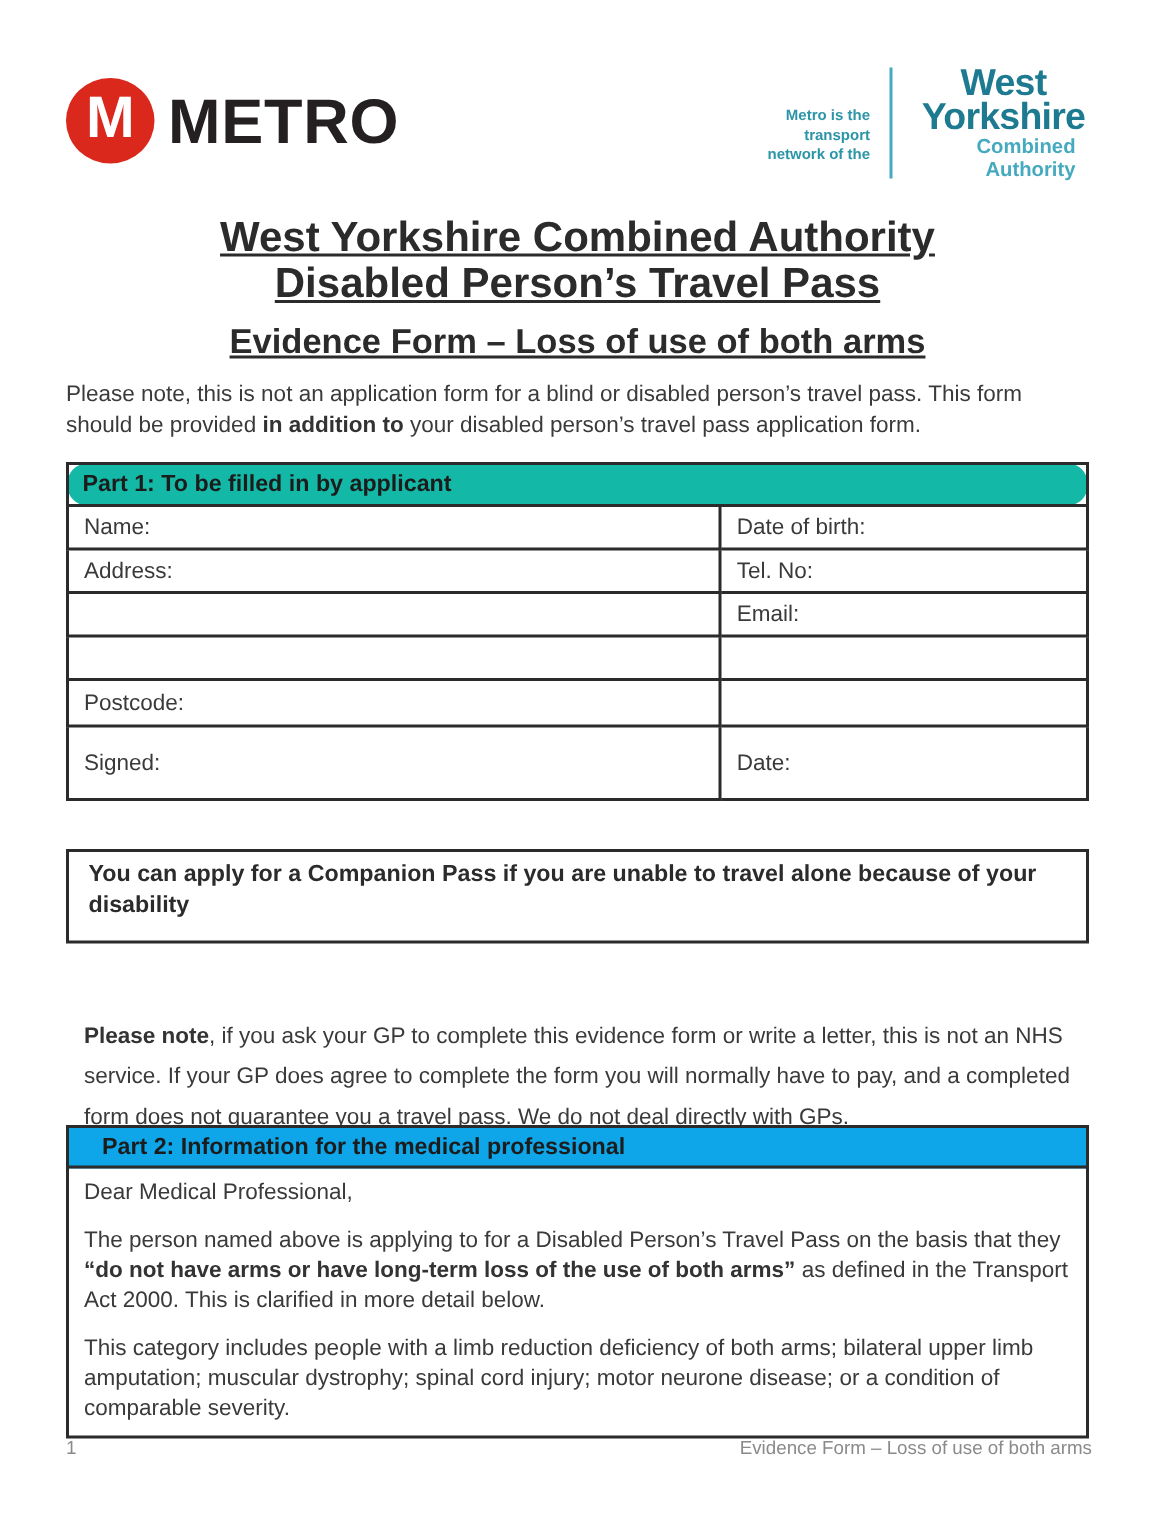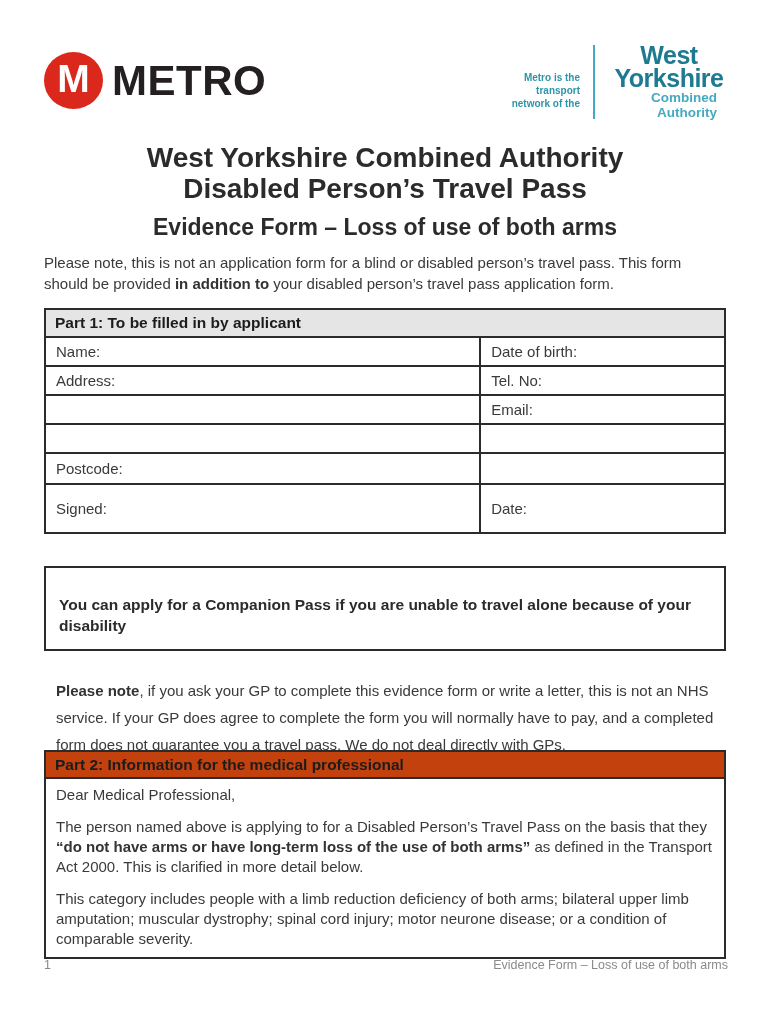--- a/index.html
+++ b/index.html
@@ -31,71 +31,71 @@
   .tagline {
     text-align: right; color: #2D95A8; font-size: 10px; line-height: 13px;
     font-weight: bold; margin-right: 13px; padding-top: 16px;
   }
   .brand-divider { width: 2px; height: 74px; background: #45AABF; margin-right: 13px; }
   .wyca { width: 122px; }
   .wyca-big { color: #1D7A90; font-weight: bold; font-size: 25px; line-height: 23px; text-align: center; letter-spacing: -0.5px; }
   .wyca-small { color: #45AABF; font-weight: bold; font-size: 13.5px; line-height: 15px; text-align: right; padding-right: 13px; }
 
   
-  .titles { position: absolute; top: 142px; left: 0; right: 0; text-align: center; color: #2b2b2b; }
+  .titles { position: absolute; top: 142px; left: 0; right: 0; text-align: center; color: #2b2b2b; text-decoration: underline; }
   .title-main { font-size: 28px; line-height: 31px; font-weight: bold; }
   .title-sub  { font-size: 23px; line-height: 26px; font-weight: bold; margin-top: 10px; }
 
   
   .intro {
     position: absolute; top: 253px; left: 44px; width: 684px;
     font-size: 15px; line-height: 20.5px;
   }
   b.inline { color: #333; }
 
   
   .part1 { position: absolute; top: 308px; left: 44px; width: 682px; }
   table { border-collapse: collapse; width: 100%; table-layout: fixed; }
   th.bar, td { border: 2px solid #2b2b2b; }
   th.bar {
-    background: #e5e5e5; color: #1c1c1c; font-size: 15.5px; font-weight: bold;
-    text-align: left; padding: 4px 9px; height: 28px;
+    background: #14b8a6; color: #1c1c1c; font-size: 15.5px; font-weight: bold;
+    text-align: left; padding: 4px 9px; height: 28px; border-radius: 13px;
   }
   td { font-size: 15px; padding: 3px 10px; vertical-align: middle; color: #3a3a3a; }
   col.c-left { width: 64%; } col.c-right { width: 36%; }
   tr.r-std  td { height: 29px; }
   tr.r-post td { height: 31px; }
   tr.r-sign td { height: 49px; }
 
   
   .companion {
     position: absolute; top: 566px; left: 44px; width: 682px;
-    border: 2px solid #2b2b2b; padding: 26px 13px 13px;
+    border: 2px solid #2b2b2b; padding: 4px 13px 13px;
   }
   .companion-heading { font-weight: bold; font-size: 15.5px; line-height: 21px; color: #2b2b2b; width: 640px; }
   .companion-q { margin-top: 15px; font-size: 15px; display: flex; align-items: center; }
   .cb {
     display: inline-block; width: 11px; height: 11px;
     border: 1.5px solid #3a3a3a; background: #fff; flex: 0 0 auto;
   }
   .cb-group { display: flex; align-items: center; }
   .gap-yes { margin-left: 50px; } .gap-no { margin-left: 36px; }
   .cb-label-yes { margin-left: 7px; } .cb-label-no { margin-left: 2px; }
 
   
   .gp-note {
     position: absolute; top: 677px; left: 56px; width: 684px;
     font-size: 15px; line-height: 27px;
   }
 
   
   .part2 { position: absolute; top: 750px; left: 44px; width: 682px; border: 2px solid #2b2b2b; }
   .part2-bar {
-    background: #c2410c; border-bottom: 2px solid #2b2b2b;
-    font-size: 15.5px; font-weight: bold; color: #1c1c1c; padding: 4px 9px; height: 27px;
+    background: #0ea5e9; border-bottom: 2px solid #2b2b2b;
+    font-size: 15.5px; font-weight: bold; color: #1c1c1c; padding: 4px 22px; height: 27px;
   }
   .part2-body { padding: 6px 10px 8px; font-size: 15px; line-height: 20px; }
   .part2-body p { margin-bottom: 12px; }
   .part2-body p:last-child { margin-bottom: 0; }
 
   
   .footer {
     position: absolute; top: 958px; left: 44px; right: 42px;
     display: flex; justify-content: space-between;
     color: #8a8a8a; font-size: 12.5px;

